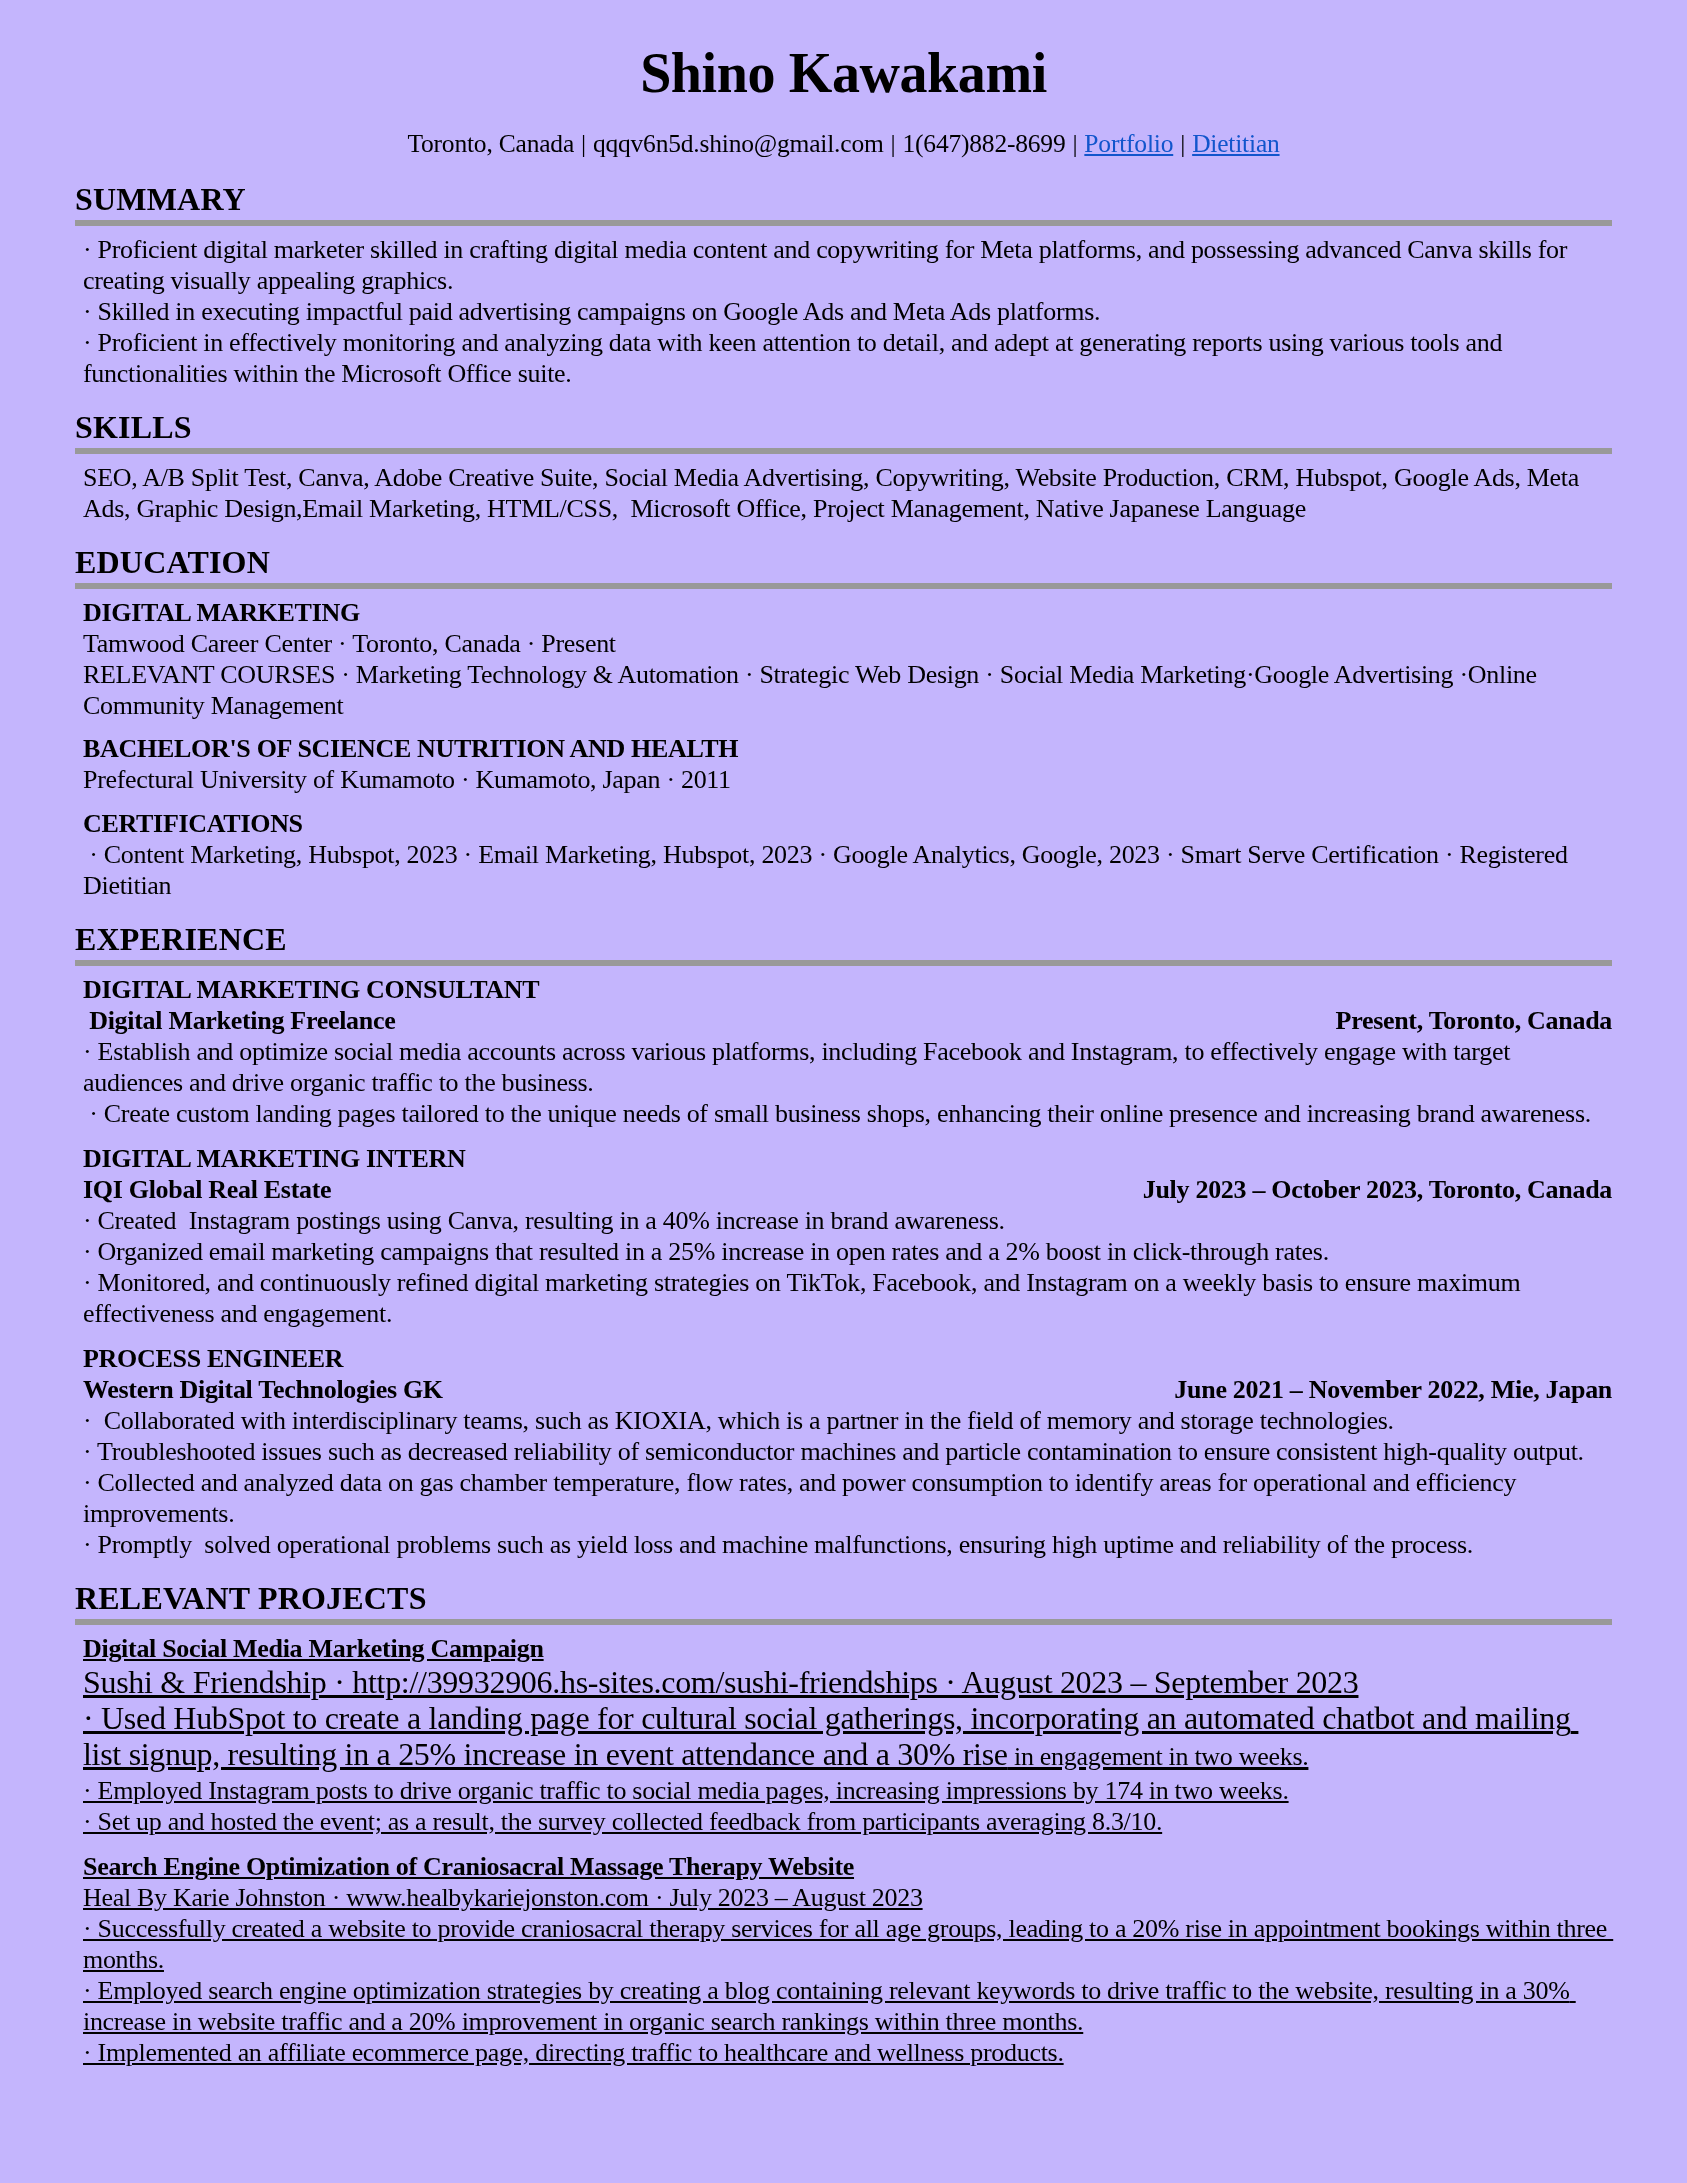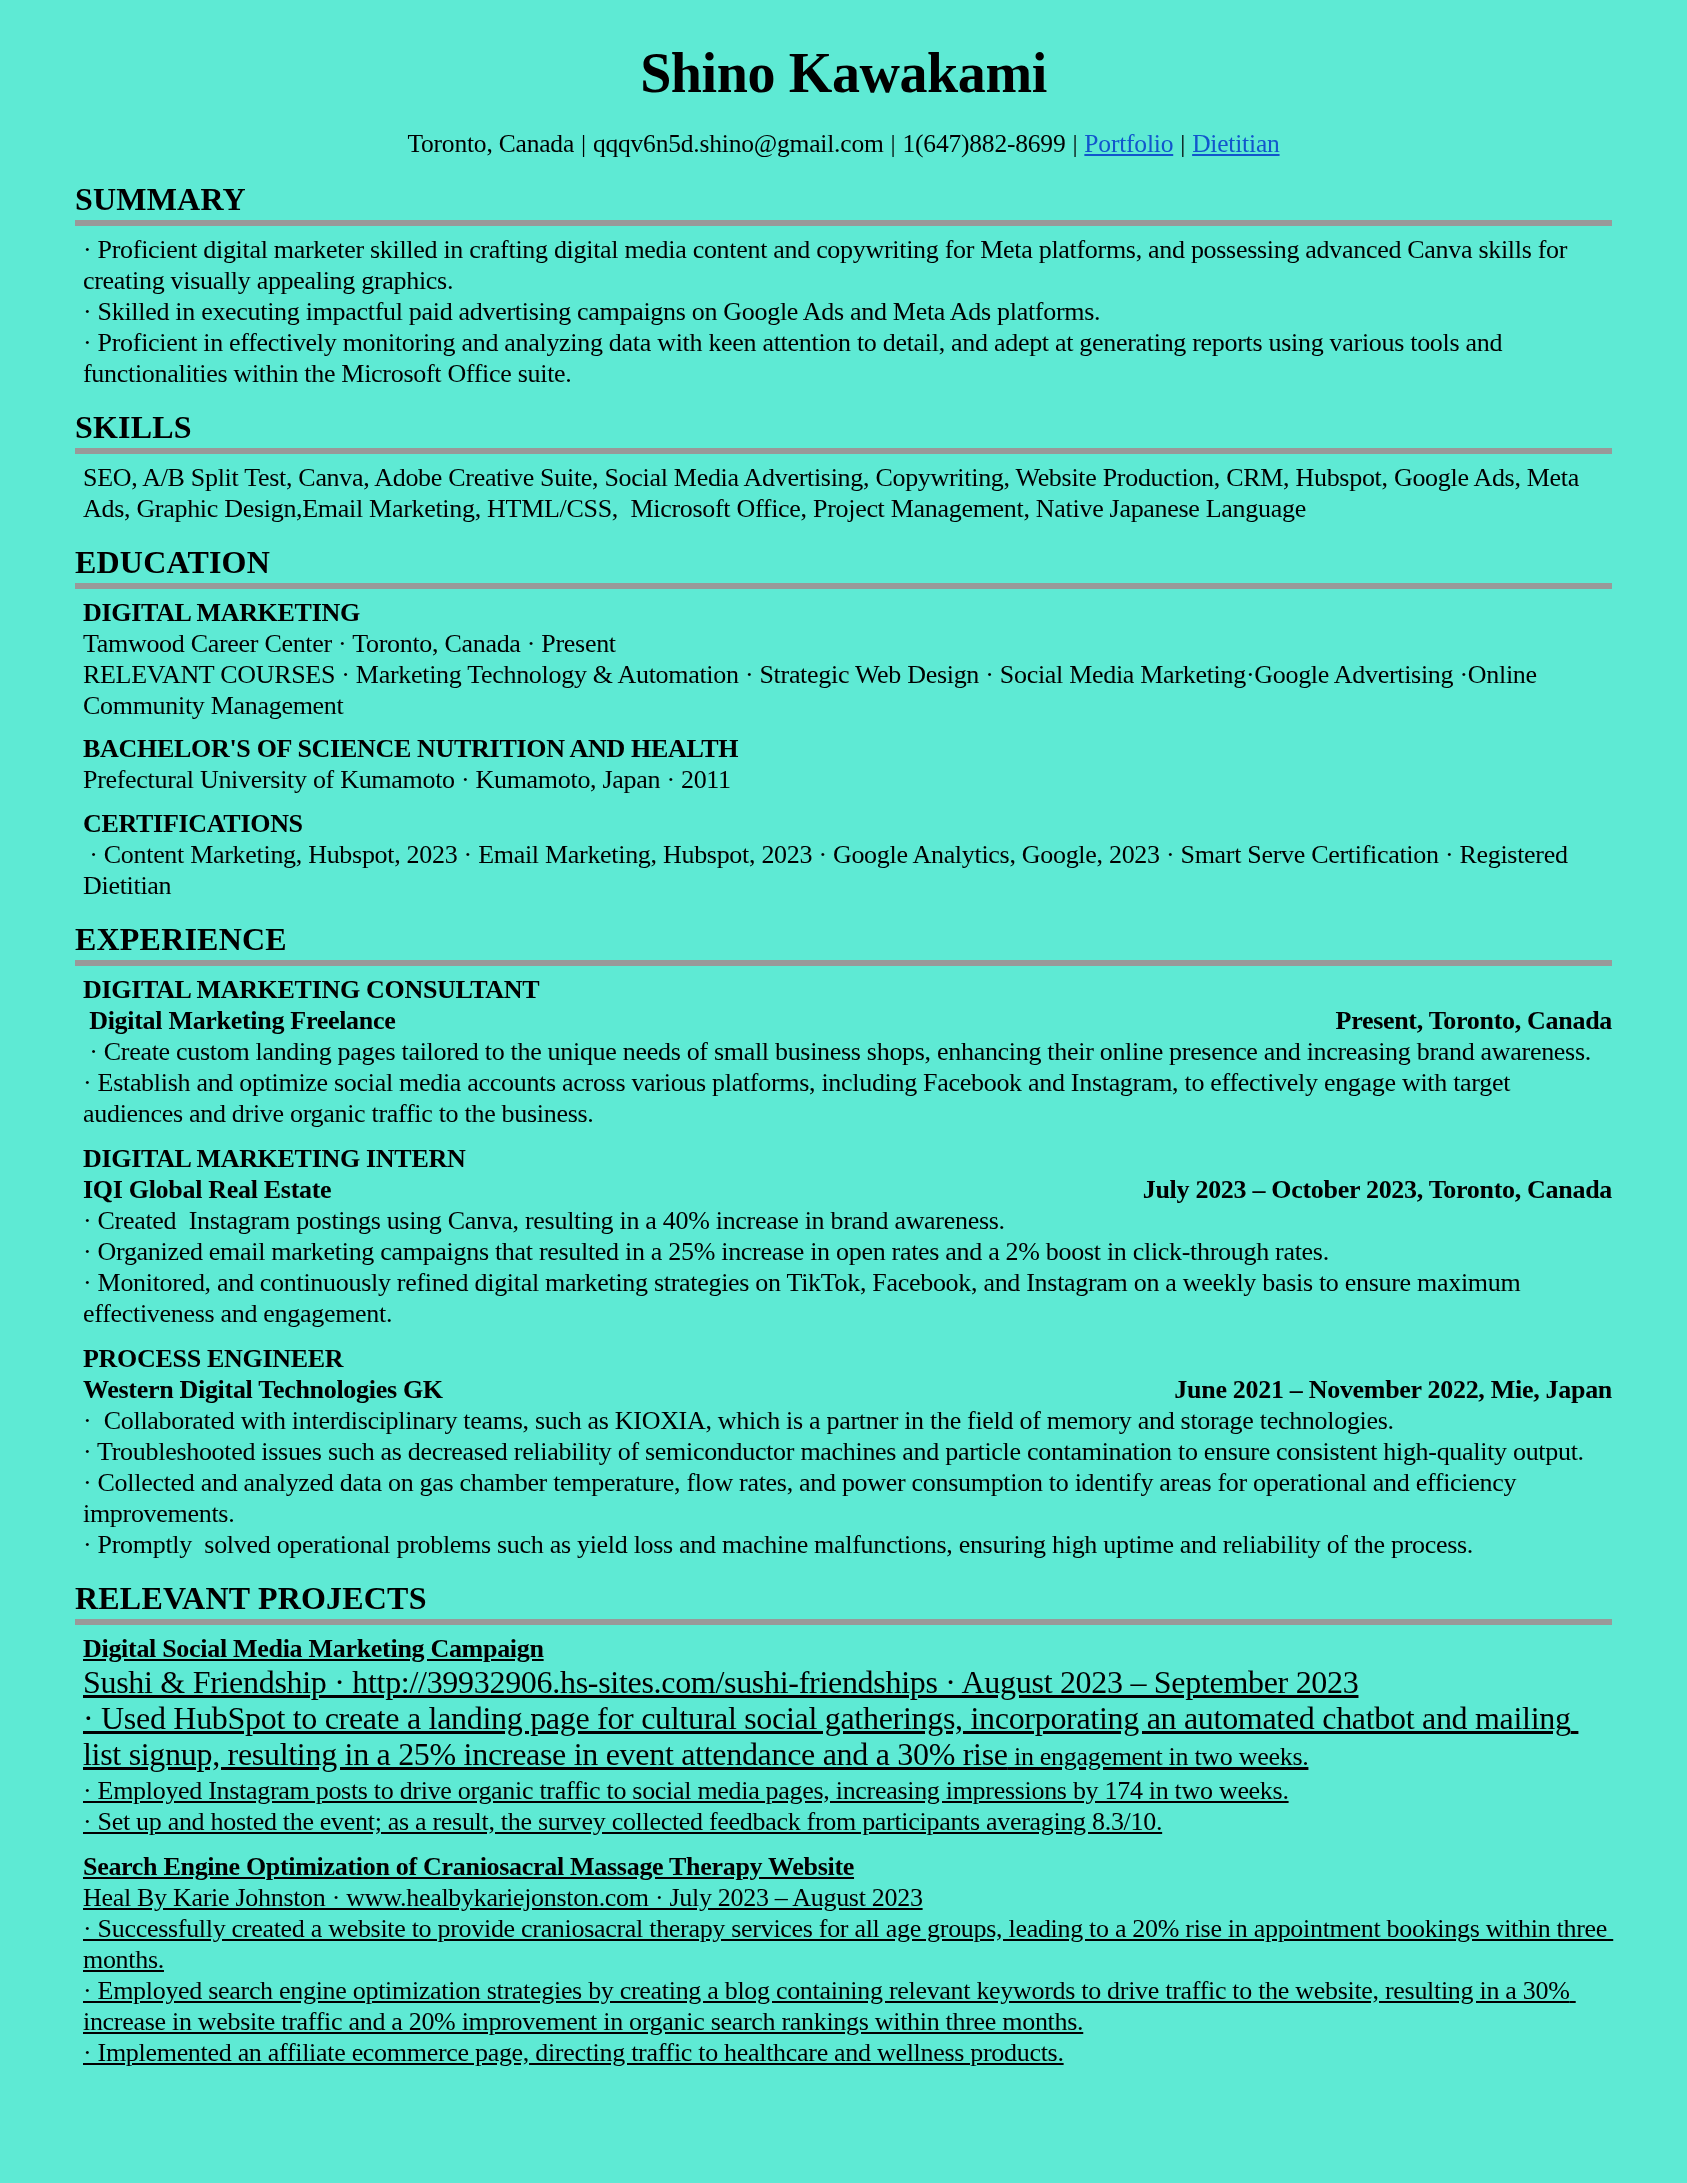--- a/index.html
+++ b/index.html
@@ -1,21 +1,21 @@
 <!DOCTYPE html>
 <html style="font-size:12.4px"><head>
 <meta charset="utf-8">
 <style>
   html,body { margin:0; padding:0; background:#ffffff; }
   .page {
     position:relative;
     width:1687px; height:2183px;
     box-sizing:border-box;
     padding:21.6px 75px 0 75px;
-    background:#5eead4;
+    background:#c4b5fd;
     color:#000000;
     font-family:"Liberation Serif","DejaVu Serif",serif;
     overflow:hidden;
   }
   .name {
     margin:18.5px 0 0 0;
     font-size:56px; font-weight:700;
     line-height:1.18;
     text-align:center;
     letter-spacing:-0.4px;
@@ -110,22 +110,22 @@
   <h2 class="sec-title tight">EXPERIENCE</h2>
   <div class="rule"></div>
   <div class="sec-body">
 
     <div class="job">
       <p class="line b">DIGITAL MARKETING CONSULTANT</p>
       <p class="row">
         <span> Digital Marketing Freelance</span>
         <span>Present, Toronto, Canada</span>
       </p>
+      <p class="line">· Establish and optimize social media accounts across various platforms, including Facebook and Instagram, to effectively engage with target audiences and drive organic traffic to the business.</p>
       <p class="line"> · Create custom landing pages tailored to the unique needs of small business shops, enhancing their online presence and increasing brand awareness.</p>
-      <p class="line">· Establish and optimize social media accounts across various platforms, including Facebook and Instagram, to effectively engage with target audiences and drive organic traffic to the business.</p>
     </div>
 
     <div class="job">
       <p class="line b">DIGITAL MARKETING INTERN</p>
       <p class="row">
         <span>IQI Global Real Estate</span>
         <span>July 2023 – October 2023, Toronto, Canada</span>
       </p>
       <p class="line">· Created  Instagram postings using Canva, resulting in a 40% increase in brand awareness.</p>
       <p class="line">· Organized email marketing campaigns that resulted in a 25% increase in open rates and a 2% boost in click-through rates.</p>

